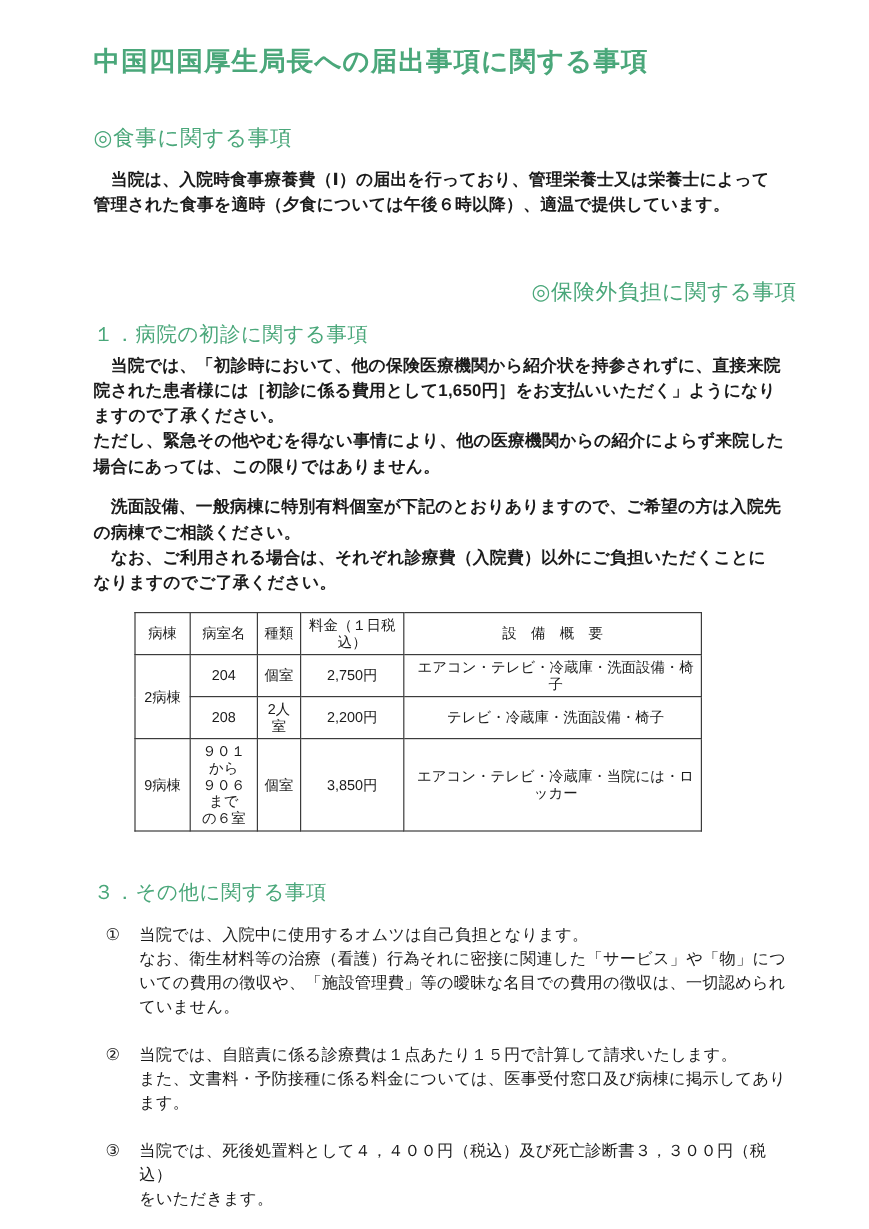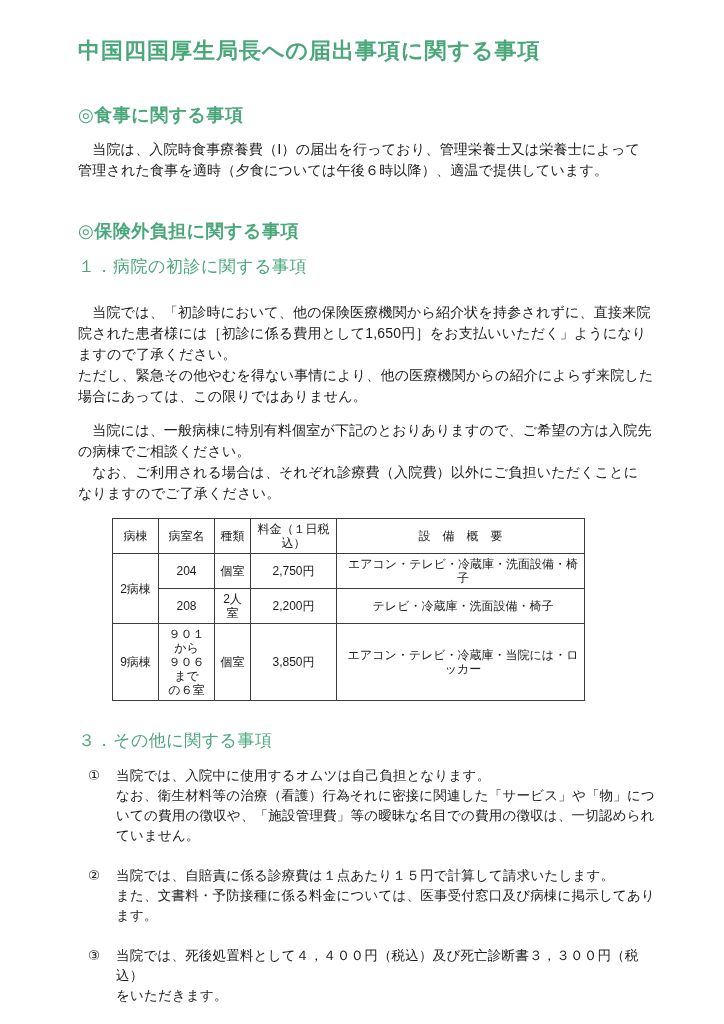--- a/index.html
+++ b/index.html
@@ -17,44 +17,45 @@
   .doc-title {
     color: var(--accent);
     font-size: 22px;
     font-weight: bold;
     line-height: 30px;
     letter-spacing: 1px;
   }
   .h2 {
     color: var(--accent);
     font-size: 18px;
-    font-weight: bold;
+    font-weight: normal;
     line-height: 24px;
     letter-spacing: 0.5px;
   }
   .h2-meal { margin-top: 37px; }
-  .h2-hoken { margin-top: 38px; }
+  .h2-hoken { margin-top: 50px; text-align: right; }
   .h3 {
     color: var(--accent);
     font-size: 17px;
     font-weight: normal;
     line-height: 22px;
     letter-spacing: 0.5px;
   }
   .h3-1 { margin-top: 13px; }
   .h3-2 { margin-top: 12px; }
-  .h3-3 { margin-top: 29px; }
+  .h3-3 { margin-top: 40px; }
   .body-text {
     font-size: 14px;
     line-height: 21px;
     white-space: pre-line;
     letter-spacing: 0.2px;
+    font-weight: bold;
   }
   .p-meal   { margin-top: 12px; }
-  .p-sub1   { margin-top: 24px; }
+  .p-sub1   { margin-top: 4px; }
   .p-sub2   { margin-top: 13px; }
   .room-table {
     margin: 14px 4px 0 34px;
     border-collapse: collapse;
     font-size: 12px;
     line-height: 14px;
   }
   .room-table th, .room-table td {
     border: 1px solid var(--border);
     padding: 3px 5px;
@@ -98,21 +99,21 @@
 
   <h2 class="h2 h2-hoken">◎保険外負担に関する事項</h2>
 
   <h3 class="h3 h3-1">１．病院の初診に関する事項</h3>
   <p class="body-text p-sub1">　当院では、「初診時において、他の保険医療機関から紹介状を持参されずに、直接来院
 院された患者様には［初診に係る費用として1,650円］をお支払いいただく」ようになり
 ますので了承ください。
 ただし、緊急その他やむを得ない事情により、他の医療機関からの紹介によらず来院した
 場合にあっては、この限りではありません。</p>
 
-  <p class="body-text p-sub2">　当院には、一般病棟に特別有料個室が下記のとおりありますので、ご希望の方は入院先
+  <p class="body-text p-sub2">　洗面設備、一般病棟に特別有料個室が下記のとおりありますので、ご希望の方は入院先
 の病棟でご相談ください。
 　なお、ご利用される場合は、それぞれ診療費（入院費）以外にご負担いただくことに
 なりますのでご了承ください。</p>
 
   <table class="room-table">
     <colgroup>
       <col class="c-ward">
         <col class="c-room">
         <col class="c-type">
         <col class="c-price">

